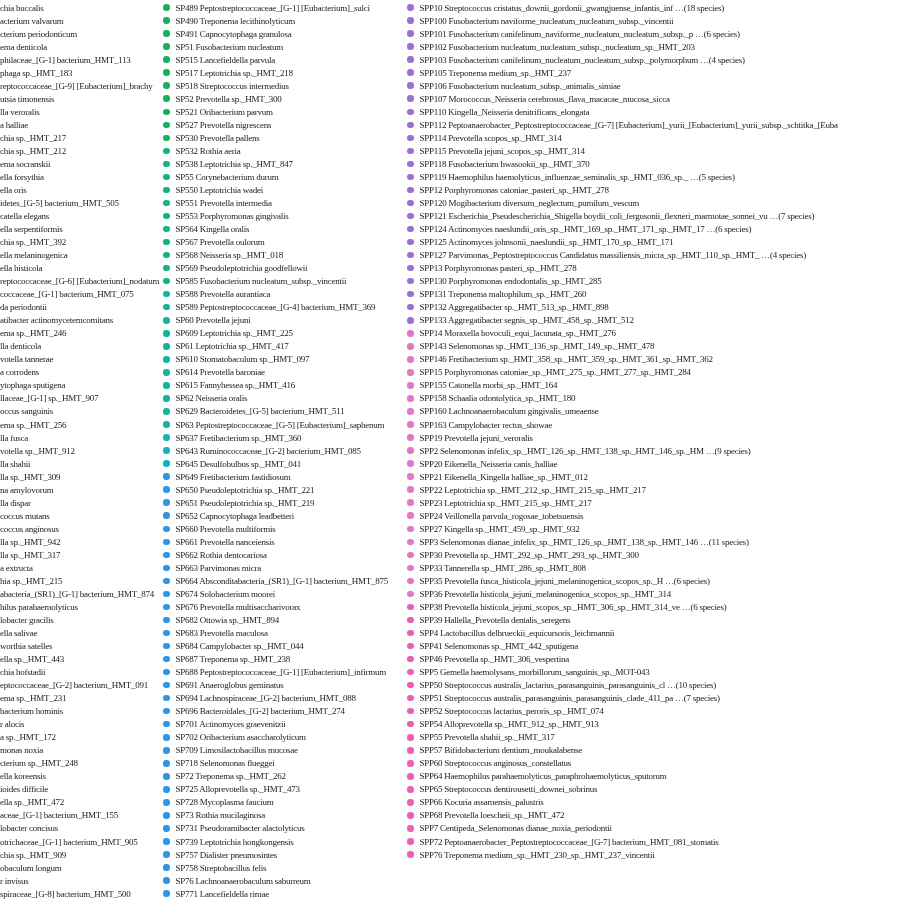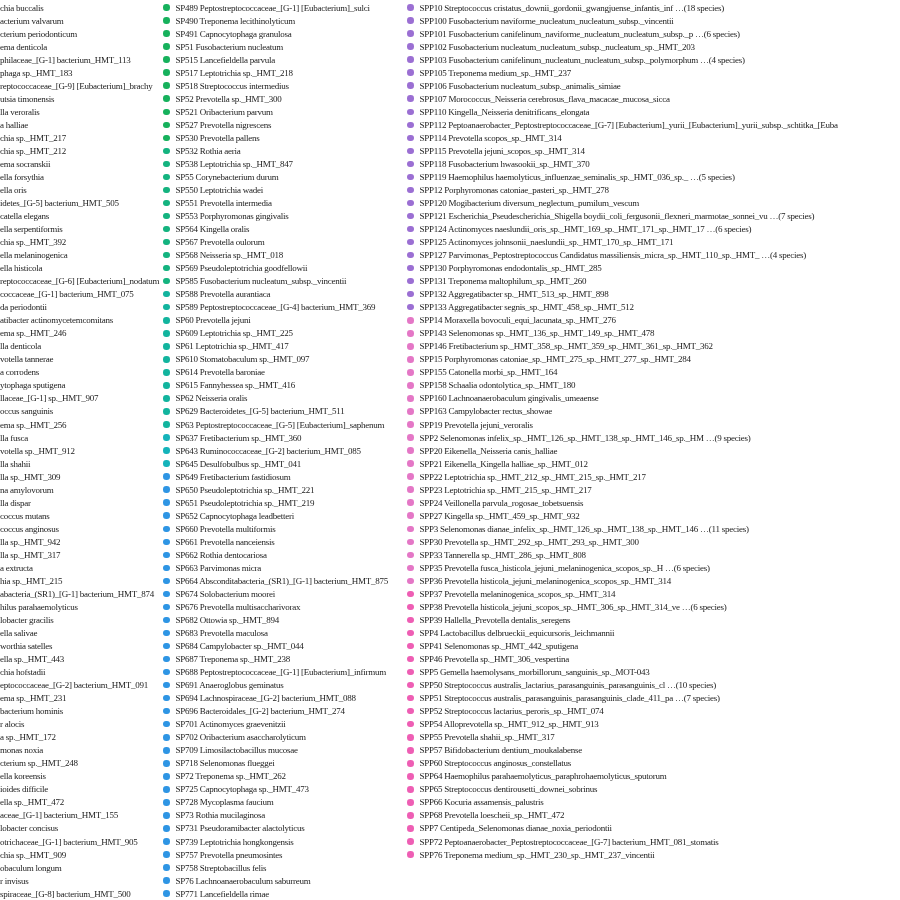--- a/index.html
+++ b/index.html
@@ -463,41 +463,41 @@
         <div class="row">
           <span class="dot" style="background: rgb(46, 149, 228);"></span>
           <span class="lbl">SP718 Selenomonas flueggei</span>
         </div>
         <div class="row">
           <span class="dot" style="background: rgb(46, 149, 228);"></span>
           <span class="lbl">SP72 Treponema sp._HMT_262</span>
         </div>
         <div class="row">
           <span class="dot" style="background: rgb(46, 149, 228);"></span>
-          <span class="lbl">SP725 Capnocytophaga sp._HMT_473</span>
+          <span class="lbl">SP725 Alloprevotella sp._HMT_473</span>
         </div>
         <div class="row">
           <span class="dot" style="background: rgb(46, 149, 228);"></span>
           <span class="lbl">SP728 Mycoplasma faucium</span>
         </div>
         <div class="row">
           <span class="dot" style="background: rgb(46, 149, 228);"></span>
           <span class="lbl">SP73 Rothia mucilaginosa</span>
         </div>
         <div class="row">
           <span class="dot" style="background: rgb(46, 149, 228);"></span>
           <span class="lbl">SP731 Pseudoramibacter alactolyticus</span>
         </div>
         <div class="row">
           <span class="dot" style="background: rgb(46, 149, 228);"></span>
           <span class="lbl">SP739 Leptotrichia hongkongensis</span>
         </div>
         <div class="row">
           <span class="dot" style="background: rgb(46, 149, 228);"></span>
-          <span class="lbl">SP757 Prevotella pneumosintes</span>
+          <span class="lbl">SP757 Dialister pneumosintes</span>
         </div>
         <div class="row">
           <span class="dot" style="background: rgb(46, 149, 228);"></span>
           <span class="lbl">SP758 Streptobacillus felis</span>
         </div>
         <div class="row">
           <span class="dot" style="background: rgb(46, 149, 228);"></span>
           <span class="lbl">SP76 Lachnoanaerobaculum saburreum</span>
         </div>
         <div class="row">
@@ -581,20 +581,24 @@
         <div class="row">
           <span class="dot" style="background: rgb(155, 111, 211);"></span>
           <span class="lbl">SPP125 Actinomyces johnsonii_naeslundii_sp._HMT_170_sp._HMT_171</span>
         </div>
         <div class="row">
           <span class="dot" style="background: rgb(155, 111, 211);"></span>
           <span class="lbl">SPP127 Parvimonas_Peptostreptococcus Candidatus massiliensis_micra_sp._HMT_110_sp._HMT_ …(4 species)</span>
         </div>
         <div class="row">
           <span class="dot" style="background: rgb(155, 111, 211);"></span>
+          <span class="lbl">SPP13 Porphyromonas pasteri_sp._HMT_278</span>
+        </div>
+        <div class="row">
+          <span class="dot" style="background: rgb(155, 111, 211);"></span>
           <span class="lbl">SPP130 Porphyromonas endodontalis_sp._HMT_285</span>
         </div>
         <div class="row">
           <span class="dot" style="background: rgb(155, 111, 211);"></span>
           <span class="lbl">SPP131 Treponema maltophilum_sp._HMT_260</span>
         </div>
         <div class="row">
           <span class="dot" style="background: rgb(155, 111, 211);"></span>
           <span class="lbl">SPP132 Aggregatibacter sp._HMT_513_sp._HMT_898</span>
         </div>
@@ -678,24 +682,20 @@
           <span class="dot" style="background: rgb(228, 119, 198);"></span>
           <span class="lbl">SPP33 Tannerella sp._HMT_286_sp._HMT_808</span>
         </div>
         <div class="row">
           <span class="dot" style="background: rgb(228, 119, 198);"></span>
           <span class="lbl">SPP35 Prevotella fusca_histicola_jejuni_melaninogenica_scopos_sp._H …(6 species)</span>
         </div>
         <div class="row">
           <span class="dot" style="background: rgb(228, 119, 198);"></span>
           <span class="lbl">SPP36 Prevotella histicola_jejuni_melaninogenica_scopos_sp._HMT_314</span>
-        </div>
-        <div class="row">
-          <span class="dot" style="background: rgb(238, 94, 180);"></span>
-          <span class="lbl">SPP37 Prevotella melaninogenica_scopos_sp._HMT_314</span>
         </div>
         <div class="row">
           <span class="dot" style="background: rgb(238, 94, 180);"></span>
           <span class="lbl">SPP38 Prevotella histicola_jejuni_scopos_sp._HMT_306_sp._HMT_314_ve …(6 species)</span>
         </div>
         <div class="row">
           <span class="dot" style="background: rgb(238, 94, 180);"></span>
           <span class="lbl">SPP39 Hallella_Prevotella dentalis_seregens</span>
         </div>
         <div class="row">

